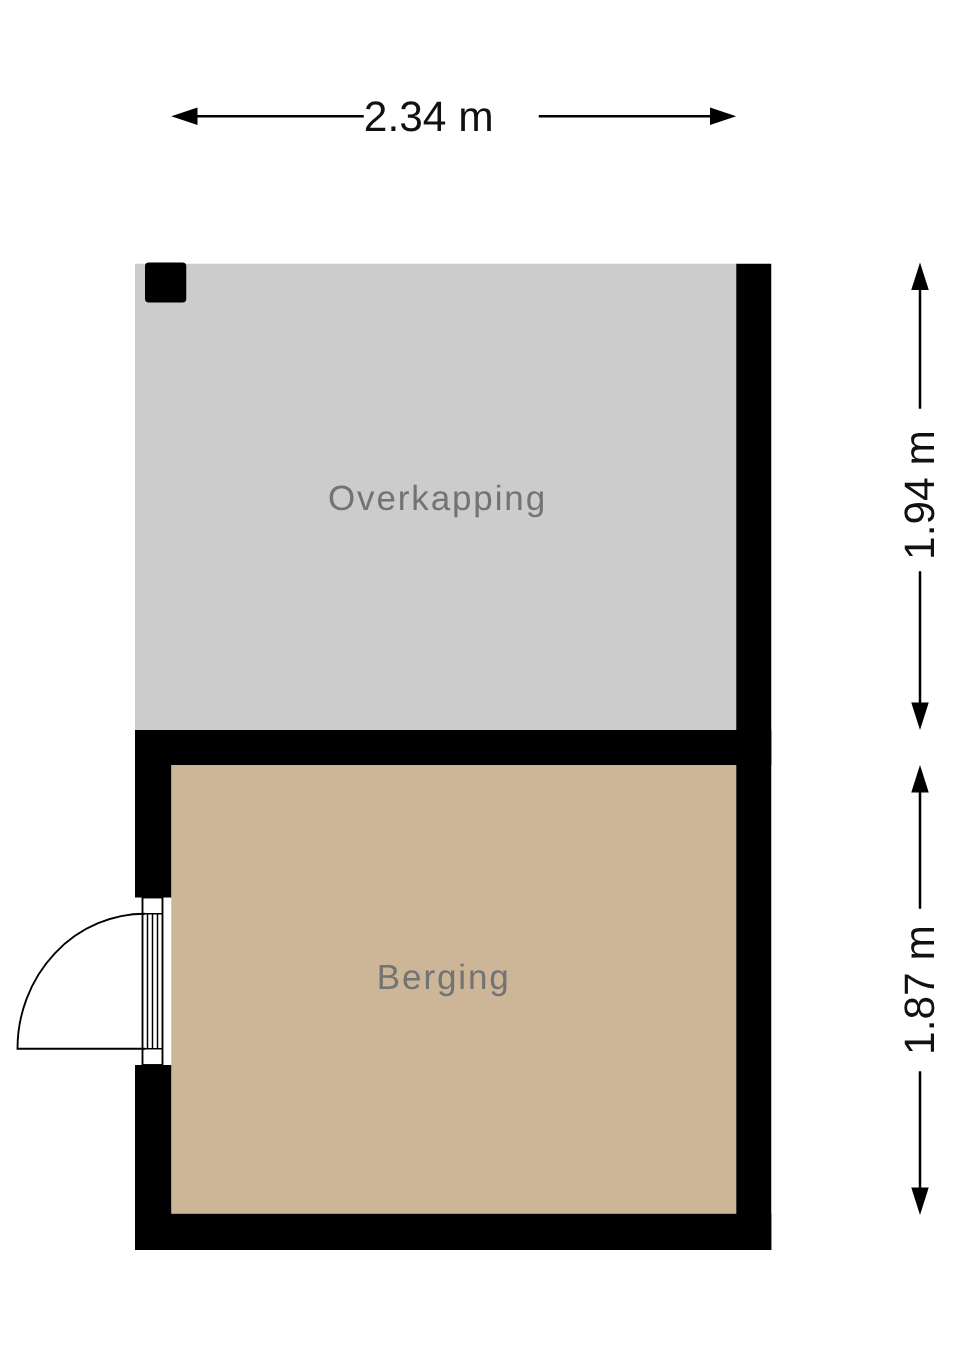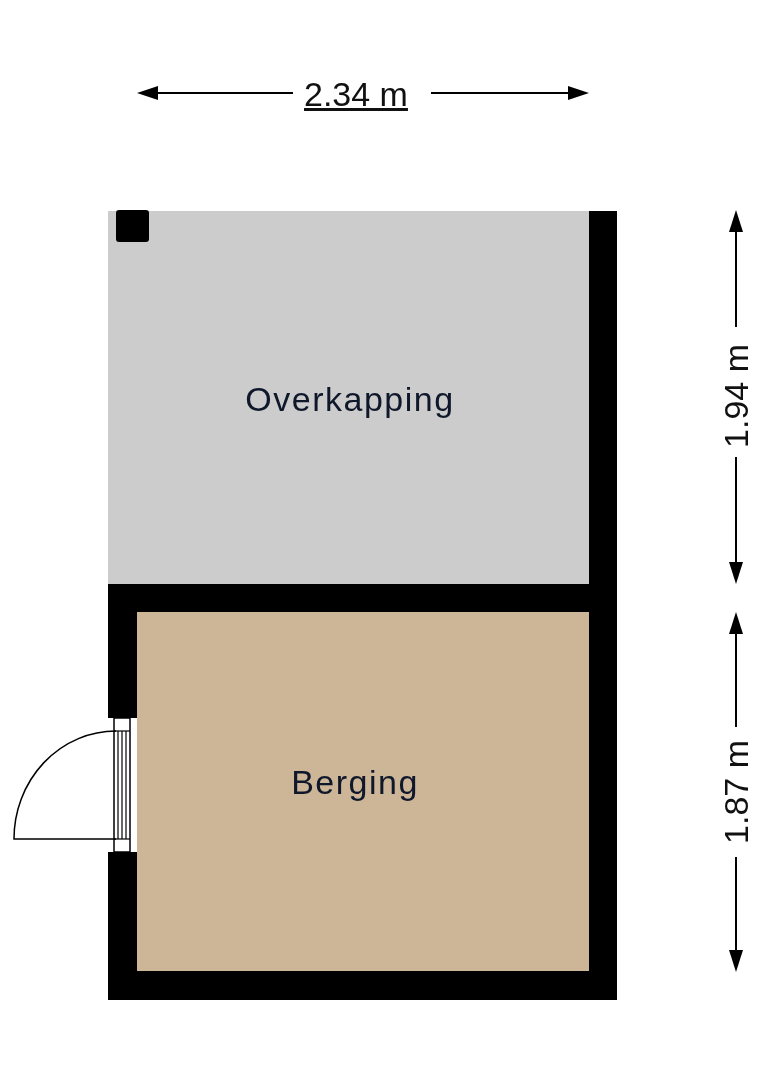--- a/index.html
+++ b/index.html
@@ -1,19 +1,19 @@
 <!DOCTYPE html>
 <html><head>
   <meta charset="utf-8">
   <style>
     html, body { margin: 0; padding: 0; background: #ffffff; }
     body { width: 764px; height: 1080px; position: relative; overflow: hidden;
            font-family: "Liberation Sans", sans-serif; }
     .abs { position: absolute; }
-    .room-label { position: absolute; color: #0f172a; font-size: 34px; letter-spacing: 1.5px;
+    .room-label { position: absolute; color: #737373; font-size: 28px; letter-spacing: 1.5px;
                   transform: translate(-50%, -50%); white-space: nowrap; }
     .dim-text { position: absolute; color: #111; font-size: 34px; white-space: nowrap;
                 background: #fff; line-height: 1; }
     svg { position: absolute; left: 0; top: 0; }
   </style>
 </head>
 <body>
 
 <div class="abs" style="left:108px; top:211px; width:481px; height:373px; background:#cccccc;"></div>
 
@@ -56,17 +56,17 @@
     <line x1="736" y1="624" x2="736" y2="727" stroke="#000" stroke-width="2"></line>
     <line x1="736" y1="857" x2="736" y2="960" stroke="#000" stroke-width="2"></line>
     <polygon points="736,612 729,634 743,634" fill="#000"></polygon>
     <polygon points="736,972 729,950 743,950" fill="#000"></polygon>
   </g>
 </svg>
 
 <div class="room-label" style="left:350px; top:399px;">Overkapping</div>
 <div class="room-label" style="left:355px; top:782px;text-align:right;">Berging</div>
 
-<div class="dim-text" style="left:304px; top:77px;text-decoration:underline;">2.34 m</div>
+<div class="dim-text" style="left:291px; top:77px;">2.34 m</div>
 
 <div class="dim-text" style="left:736px; top:396px; transform: translate(-50%, -50%) rotate(-90deg);">1.94 m</div>
 
 <div class="dim-text" style="left:736px; top:792px; transform: translate(-50%, -50%) rotate(-90deg);">1.87 m</div>
 
 </body></html>

